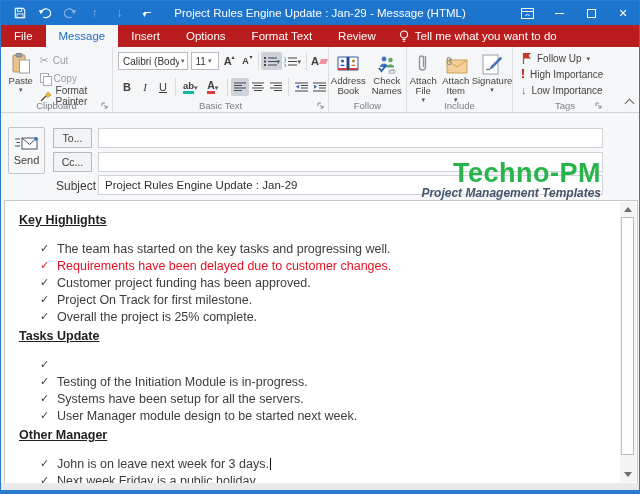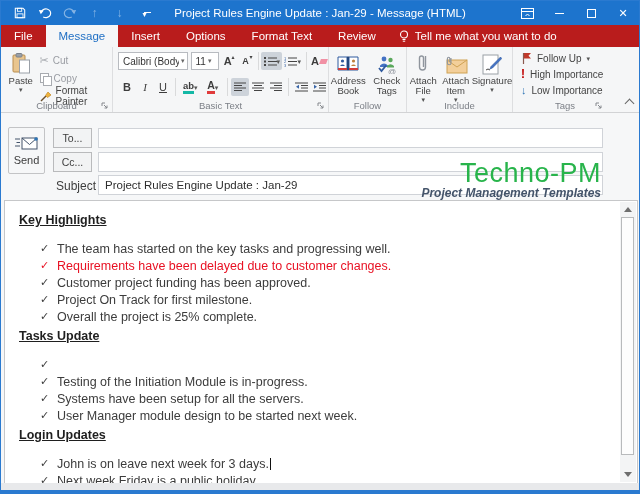--- a/index.html
+++ b/index.html
@@ -97,21 +97,21 @@
     align-items:center; justify-content:center; gap:3px; font-size:11px; color:#3d3d3d; }
   .hdr-btn { position:absolute; left:52px; width:39px; height:20px; border:1px solid #b9babc;
     background:#f2f3f4; font-size:10.5px; color:#3d3d3d; display:flex; align-items:center;
     justify-content:center; }
   .hdr-field { position:absolute; left:97px; width:505px; height:20px; background:#fff;
     border:1px solid #d0d3d8; font-size:11.5px; color:#2e2e2e; line-height:18px; padding-left:6px; }
   .subj-label { position:absolute; left:55px; top:66px; font-size:12px; color:#3d3d3d; }
 
   
   .logo { position:absolute; top:158px; right:38px; text-align:right; z-index:5; }
-  .logo-name { font-size:27px; font-weight:normal; color:#28b44b; line-height:28px; letter-spacing:.5px; }
+  .logo-name { font-size:27px; font-weight:bold; color:#28b44b; line-height:28px; letter-spacing:.5px; }
   .logo-tag { font-size:12px; font-weight:bold; font-style:italic; color:#44546a; line-height:13px; }
 
   
   .mailbody { position:absolute; left:3px; top:199px; width:634px; height:284px;
     background:#fff; border:1px solid #c6c7c9; }
   .body-content { padding:12px 40px 0 14px; font-size:12.5px; color:#3c3c3c; }
   .section-heading { font-weight:bold; text-decoration:underline; color:#1f1f1f;
     line-height:15px; margin-bottom:12px; }
   .check-list { margin-bottom:4px; }
   .check-item { display:flex; height:17px; padding-left:21px; align-items:center; }
@@ -417,21 +417,21 @@
         <span class="ic">
           <svg width="22" height="19" viewBox="0 0 22 19">
               <circle cx="8" cy="4" r="2.4" fill="#4472c4"></circle>
               <path d="M4 10.5 Q8 6.5 12 10.5 L12 12 L4 12 Z" fill="#4472c4"></path>
               <circle cx="14.5" cy="5" r="2.2" fill="#5aa85c"></circle>
               <path d="M11 11 Q14.5 7.5 18 11 L18 12.5 L11 12.5 Z" fill="#5aa85c"></path>
               <path d="M3 13 L5.5 16 L10 10.5" fill="none" stroke="#2f5a9e" stroke-width="1.8"></path>
               <text x="12" y="18.5" font-size="8" fill="#8a8f98">@</text>
             </svg>
         </span>
-        <span>Check Tags</span>
+        <span>Check Names</span>
       </div>
       <div class="rgroup-label">Follow</div>
     </div>
 
     <div class="rgroup g-include">
       <div class="bigbtn">
         <span class="ic">
           <svg width="12" height="22" viewBox="0 0 12 22">
               <path d="M8.5 3 V14 a3 3 0 0 1 -6 0 V5 a2 2 0 0 1 4 0 v9" fill="none" stroke="#8f959d" stroke-width="1.4"></path>
             </svg>
@@ -566,21 +566,21 @@
             <span>Systems have been setup for all the servers.</span>
           </div>
           <div class="check-item">
             <span class="check-mark">✓</span>
             <span>User Manager module design to be started next week.</span>
           </div>
         </div>
       </div>
 
       <div class="section">
-        <div class="section-heading">Login Updates</div>
+        <div class="section-heading">Other Manager</div>
         <div class="check-list">
           <div class="check-item">
             <span class="check-mark">✓</span>
             <span><span>John is on leave next week for 3 days.</span><span class="caret-bar"></span></span>
           </div>
           <div class="check-item">
             <span class="check-mark">✓</span>
             <span>Next week Friday is a public holiday.</span>
           </div>
         </div>

